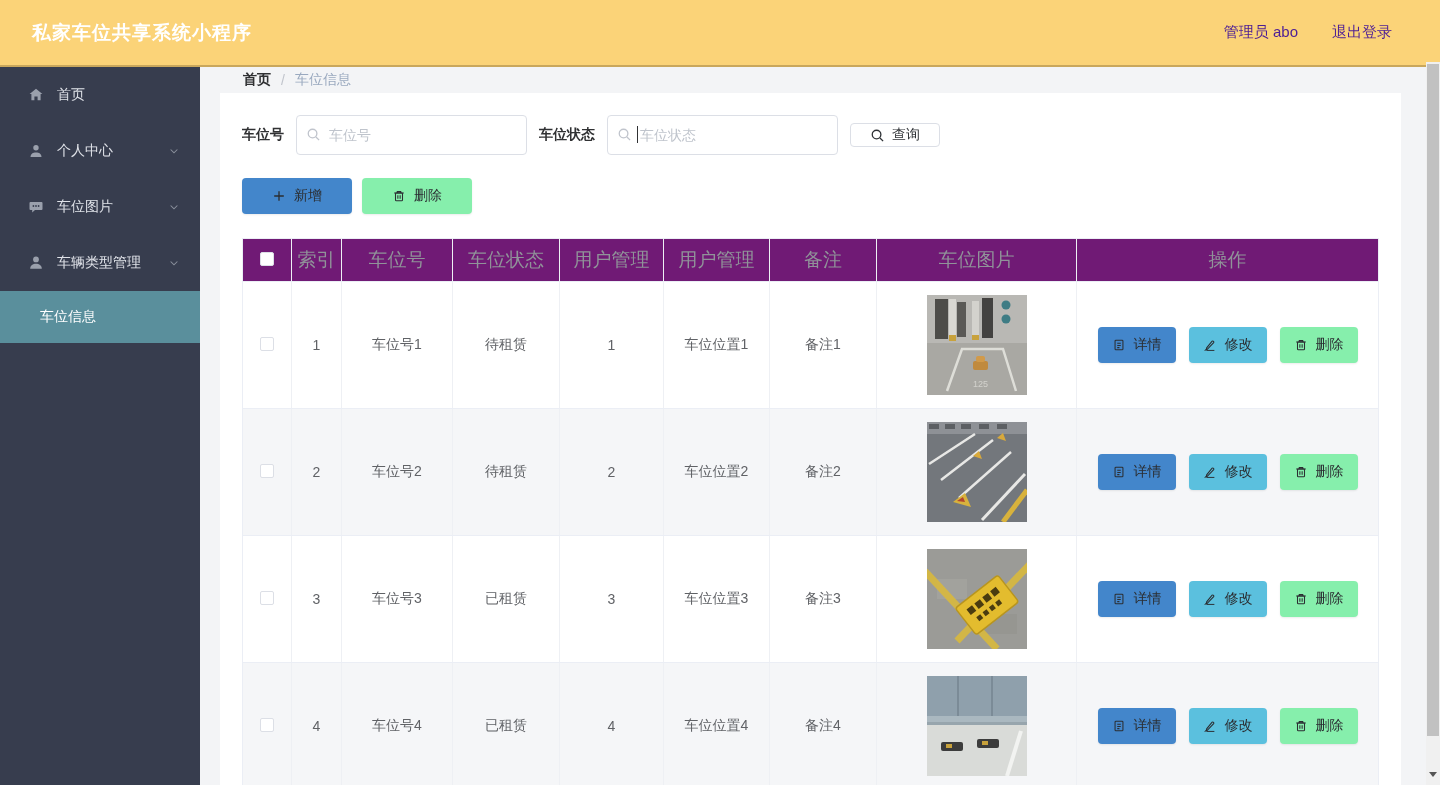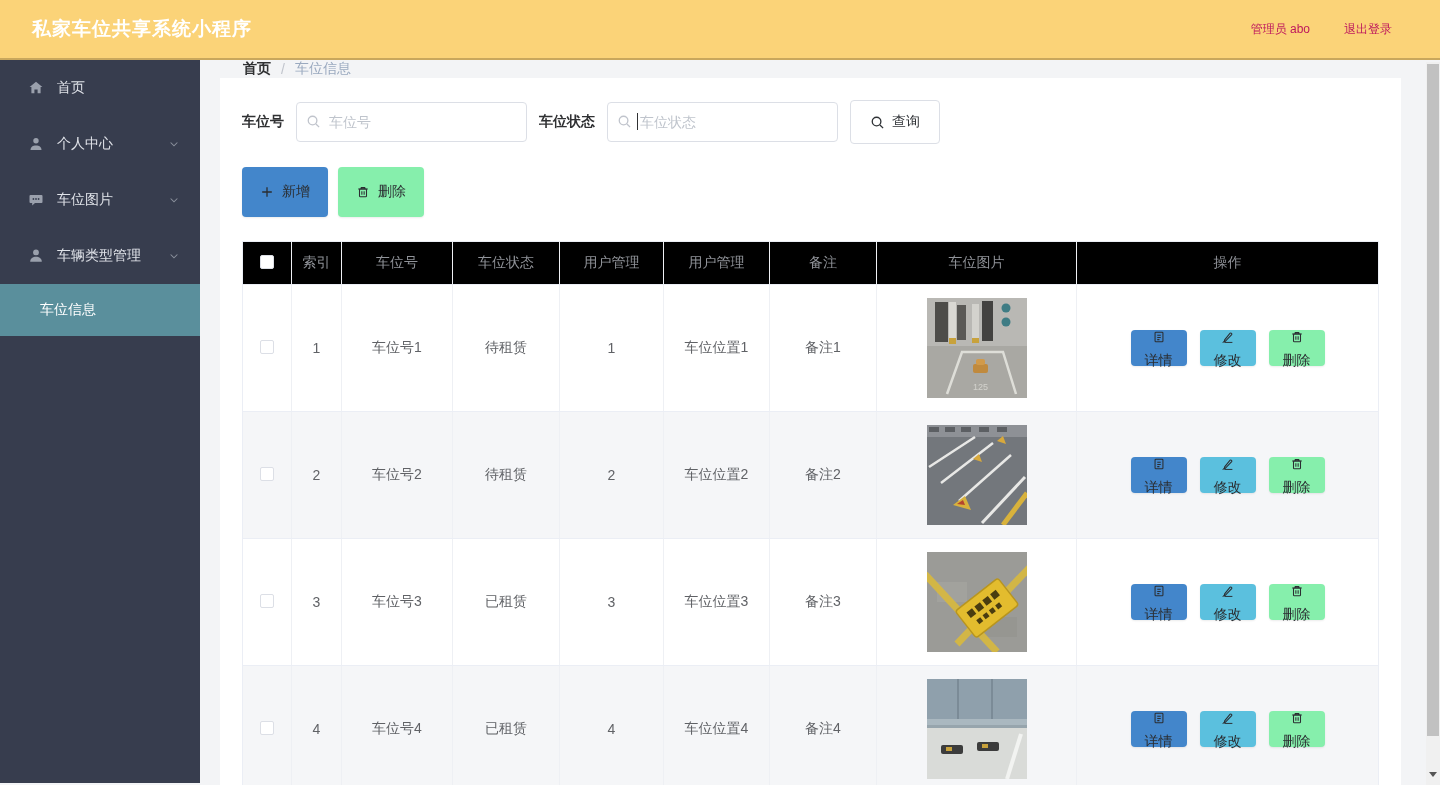--- a/index.html
+++ b/index.html
@@ -1,23 +1,23 @@
 <!DOCTYPE html>
 <html><head>
 <meta charset="utf-8">
 <style>
   * { margin:0; padding:0; box-sizing:border-box; }
   html,body { width:1440px; height:785px; overflow:hidden; font-family:"Liberation Sans", sans-serif; background:#f3f4f6; }
 
   
-  .topbar { position:relative; height:60px; background:#FBD378; border-bottom:2px solid #c9a75c;
+  .topbar { position:relative; height:67px; background:#FBD378; border-bottom:2px solid #c9a75c;
             display:flex; align-items:center; justify-content:space-between; padding:0 48px 0 32px; }
   .topbar .title { color:#fff; font-size:19px; font-weight:bold; letter-spacing:1px; }
   .topbar-right { display:flex; align-items:center; gap:34px; }
-  .topbar-right span { color:#be185d; font-size:12px; cursor:pointer; }
+  .topbar-right span { color:#4c1d95; font-size:15px; cursor:pointer; }
 
   
   .layout { display:flex; height:723px; }
   .sidebar { width:200px; background:#373d4e; flex:0 0 200px; }
   .side-item { height:56px; display:flex; align-items:center; padding:0 20px 0 28px; cursor:pointer; }
   .side-item .sicon { width:16px; height:16px; color:#9aa0ac; margin-right:13px; flex:0 0 16px; }
   .side-item .slabel { color:#e0e3e9; font-size:14px; flex:1; }
   .side-item .chev { width:12px; height:12px; color:#8a909c; }
   .side-sub { height:52px; display:flex; align-items:center; padding-left:40px; background:#5A8F9C; cursor:pointer; }
   .side-sub .slabel { color:#ffffff; font-size:14px; }
@@ -36,47 +36,47 @@
   .filters { display:flex; align-items:center; margin-top:22px; }
   .f-label { font-size:14px; font-weight:600; color:#303133; margin-right:12px; }
   .f-input { position:relative; width:231px; height:40px; margin-right:12px; }
   .f-input input { width:100%; height:100%; border:1px solid #dcdfe6; border-radius:4px; padding:0 10px 0 32px;
                    font-size:14px; color:#606266; outline:none; }
   .f-input input::placeholder { color:#bfc4cc; }
   .f-input .in-icon { position:absolute; left:10px; top:12px; width:15px; height:15px; color:#c0c4cc; }
   .fake-caret { position:absolute; left:30px; top:11px; width:1px; height:17px; background:#303133; }
   .f-label.second { margin-left:0; }
   .group2 { margin-left:0; }
-  .btn-query { height:44px; margin-left:0; display:flex; align-items:center; gap:7px; background:#fff;
+  .btn-query { height:24px; margin-left:0; display:flex; align-items:center; gap:7px; background:#fff;
                border:1px solid #dcdfe6; border-radius:4px; padding:0 19px; font-size:14px; color:#2f3236; cursor:pointer; }
   .btn-query .bicon { width:15px; height:15px; color:#2f3236; }
 
   
   .toolbar { display:flex; gap:10px; margin-top:23px; }
-  .btn { height:50px; display:flex; align-items:center; gap:8px; border:none; border-radius:4px;
-         padding:0 18px; font-size:14px; color:#2b2e32; cursor:pointer; box-shadow:0 1px 2px rgba(0,0,0,0.08); }
+  .btn { height:36px; display:flex; align-items:center; gap:8px; border:none; border-radius:4px;
+         padding:0 30px; font-size:14px; color:#2b2e32; cursor:pointer; box-shadow:0 1px 2px rgba(0,0,0,0.08); }
   .btn .bicon { width:14px; height:14px; color:#2b2e32; }
   .btn-blue { background:#4386CB; }
   .btn-cyan { background:#5BC0DE; }
   .btn-red  { background:#86efac; }
 
   
   table { border-collapse:collapse; table-layout:fixed; width:1136px; margin-top:24px;
           border:1px solid #ebeef5; }
-  th { height:43px; font-size:14px; font-weight:500; color:#909399; background:#000000;
+  th { height:43px; font-size:19px; font-weight:500; color:#909399; background:#701a75;
        border-bottom:1px solid #ebeef5; border-right:1px solid #eef0f4; text-align:center; }
   td { height:127px; font-size:14px; color:#606266; text-align:center; vertical-align:middle;
        border-bottom:1px solid #ebeef5; border-right:1px solid #eef0f4; }
   th:last-child, td:last-child { border-right:none; }
   tr.stripe td { background:#f5f6f8; }
   .checkbox { display:inline-block; width:14px; height:14px; background:#fff; border:1px solid #dcdfe6;
               border-radius:2px; cursor:pointer; }
   .photo { width:100px; height:100px; display:inline-block; vertical-align:middle; cursor:pointer; }
   .acts { display:flex; justify-content:center; gap:13px; }
-  .btn.small { height:36px; padding:0 14px;flex-direction:column; }
+  .btn.small { height:36px; padding:0 14px; }
 
   
   .vscroll { position:absolute; right:0; top:62px; width:14px; height:723px; background:#f0f0f0; }
   .vthumb { position:absolute; top:2px; left:1px; width:12px; height:672px; background:#c1c1c1; }
   .varrow { position:absolute; bottom:8px; left:3px; width:0; height:0;
             border-left:4px solid transparent; border-right:4px solid transparent; border-top:5px solid #555; }
 </style>
 </head>
 <body>
 

